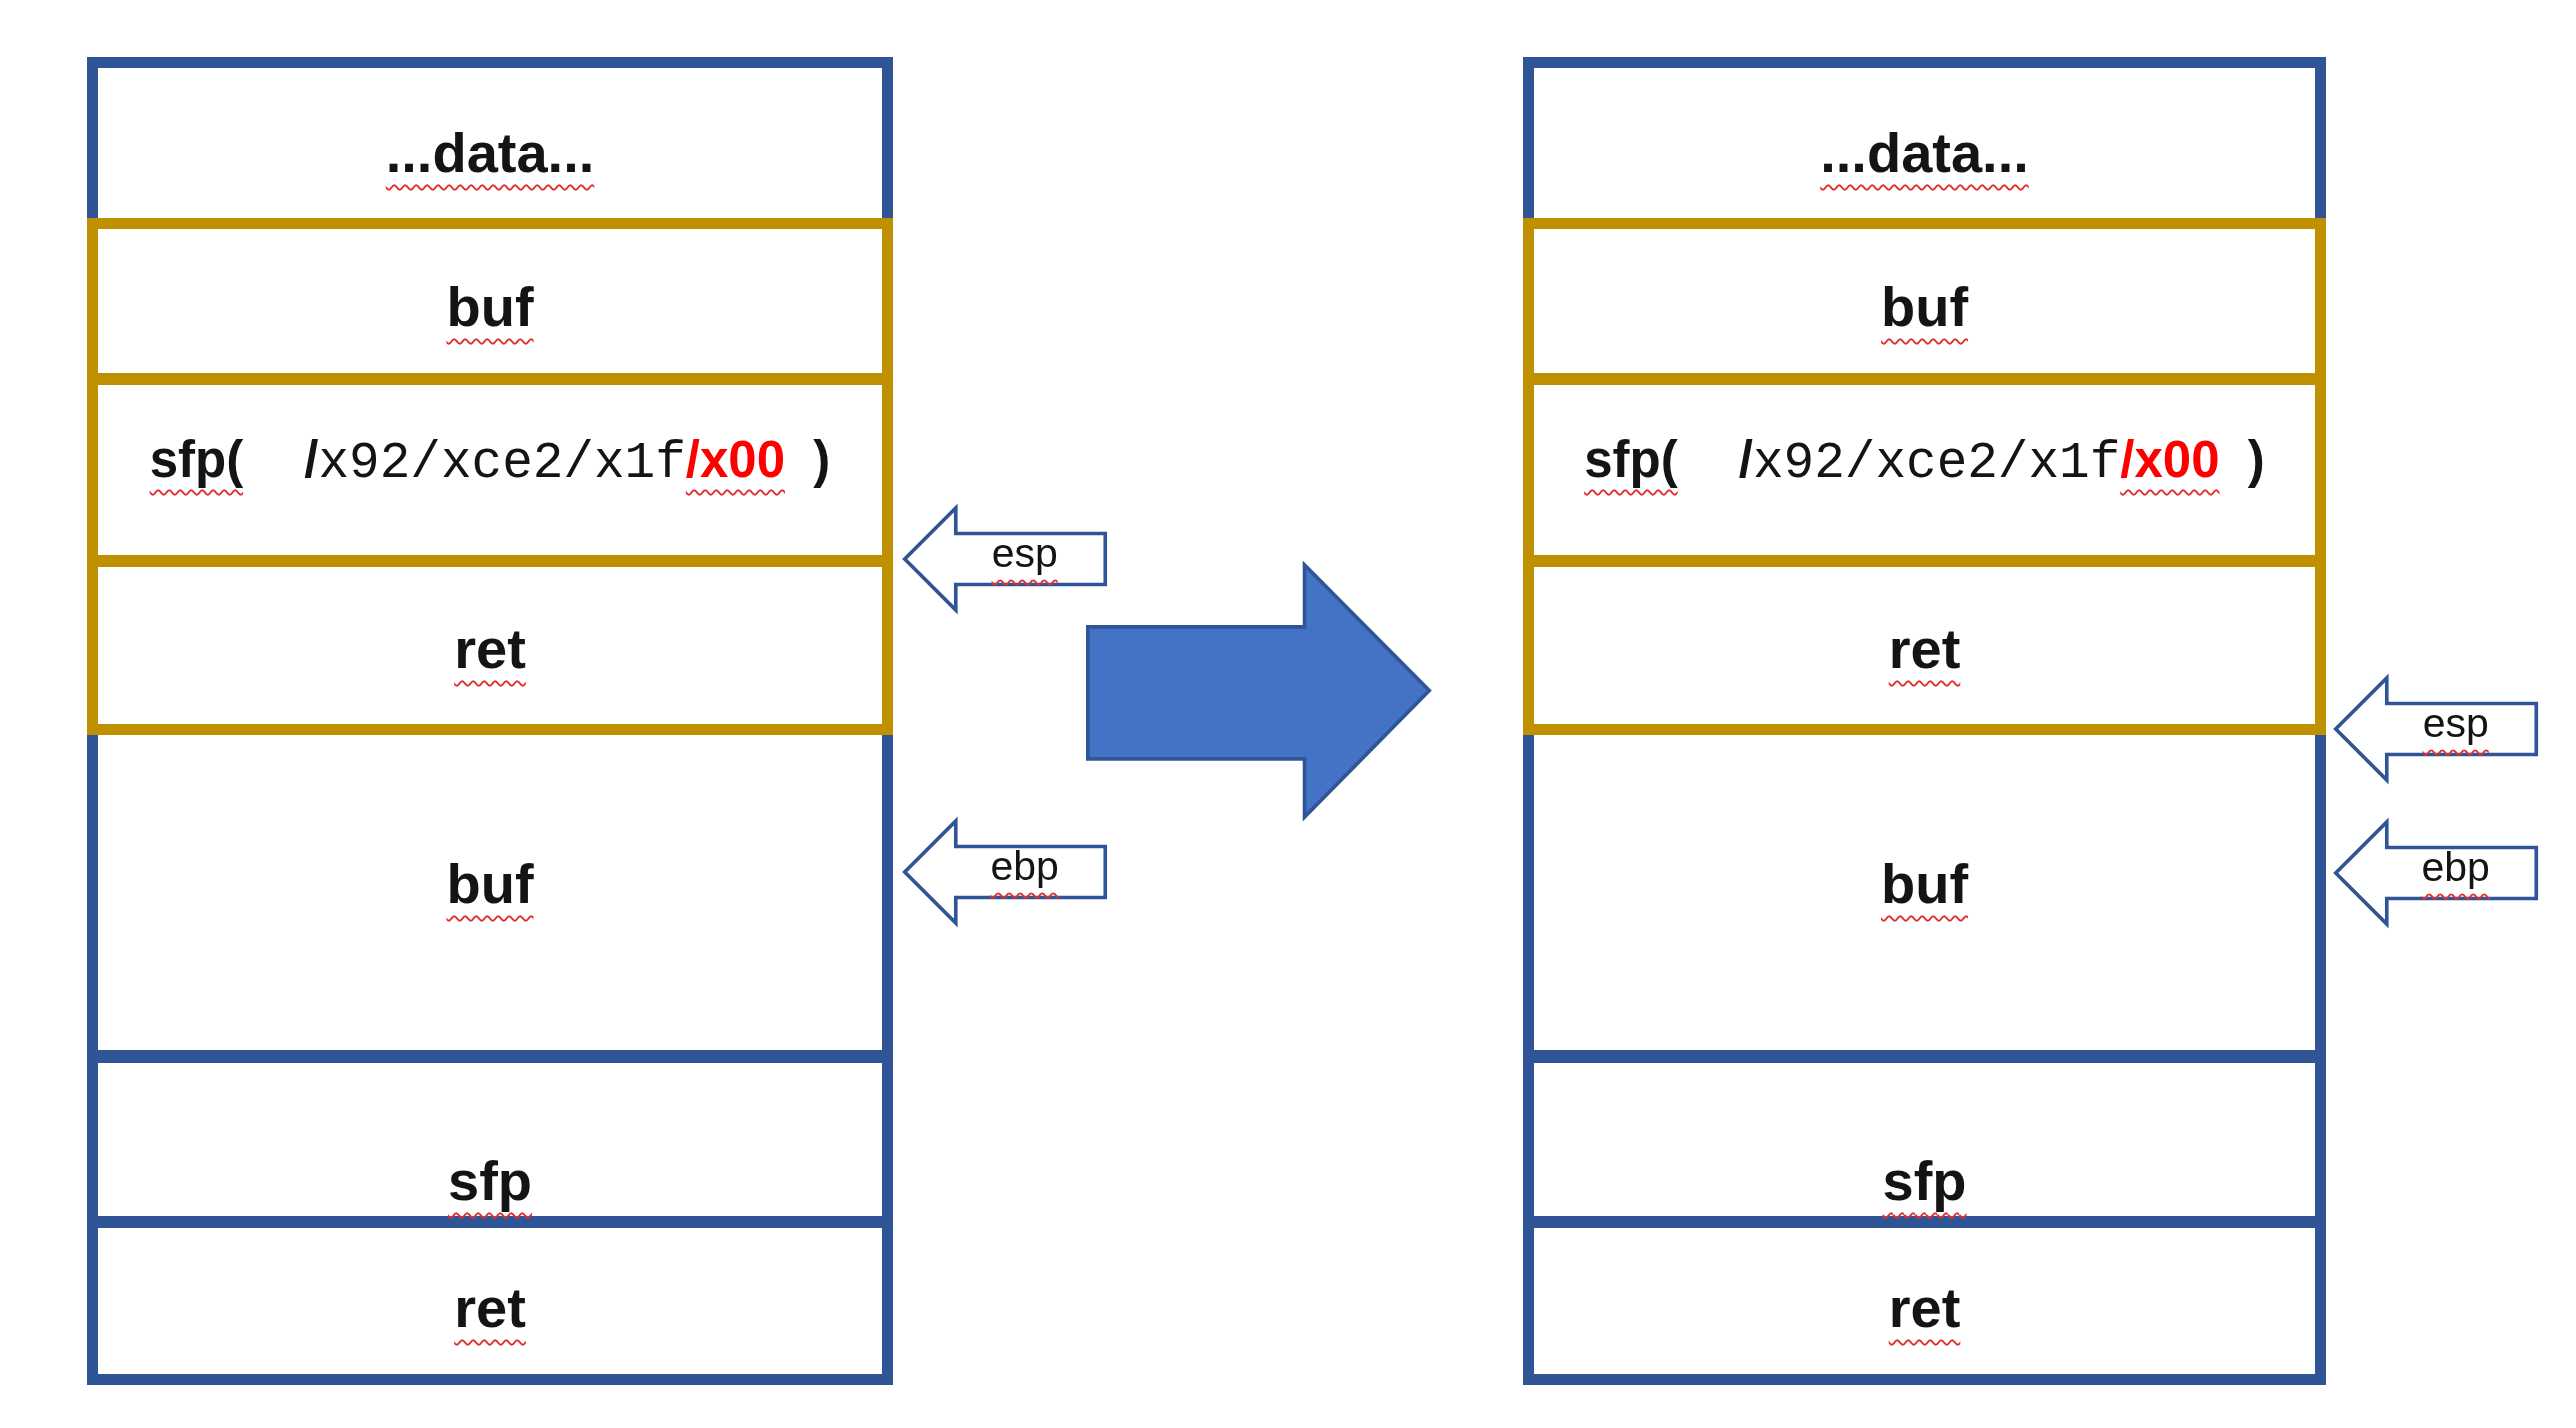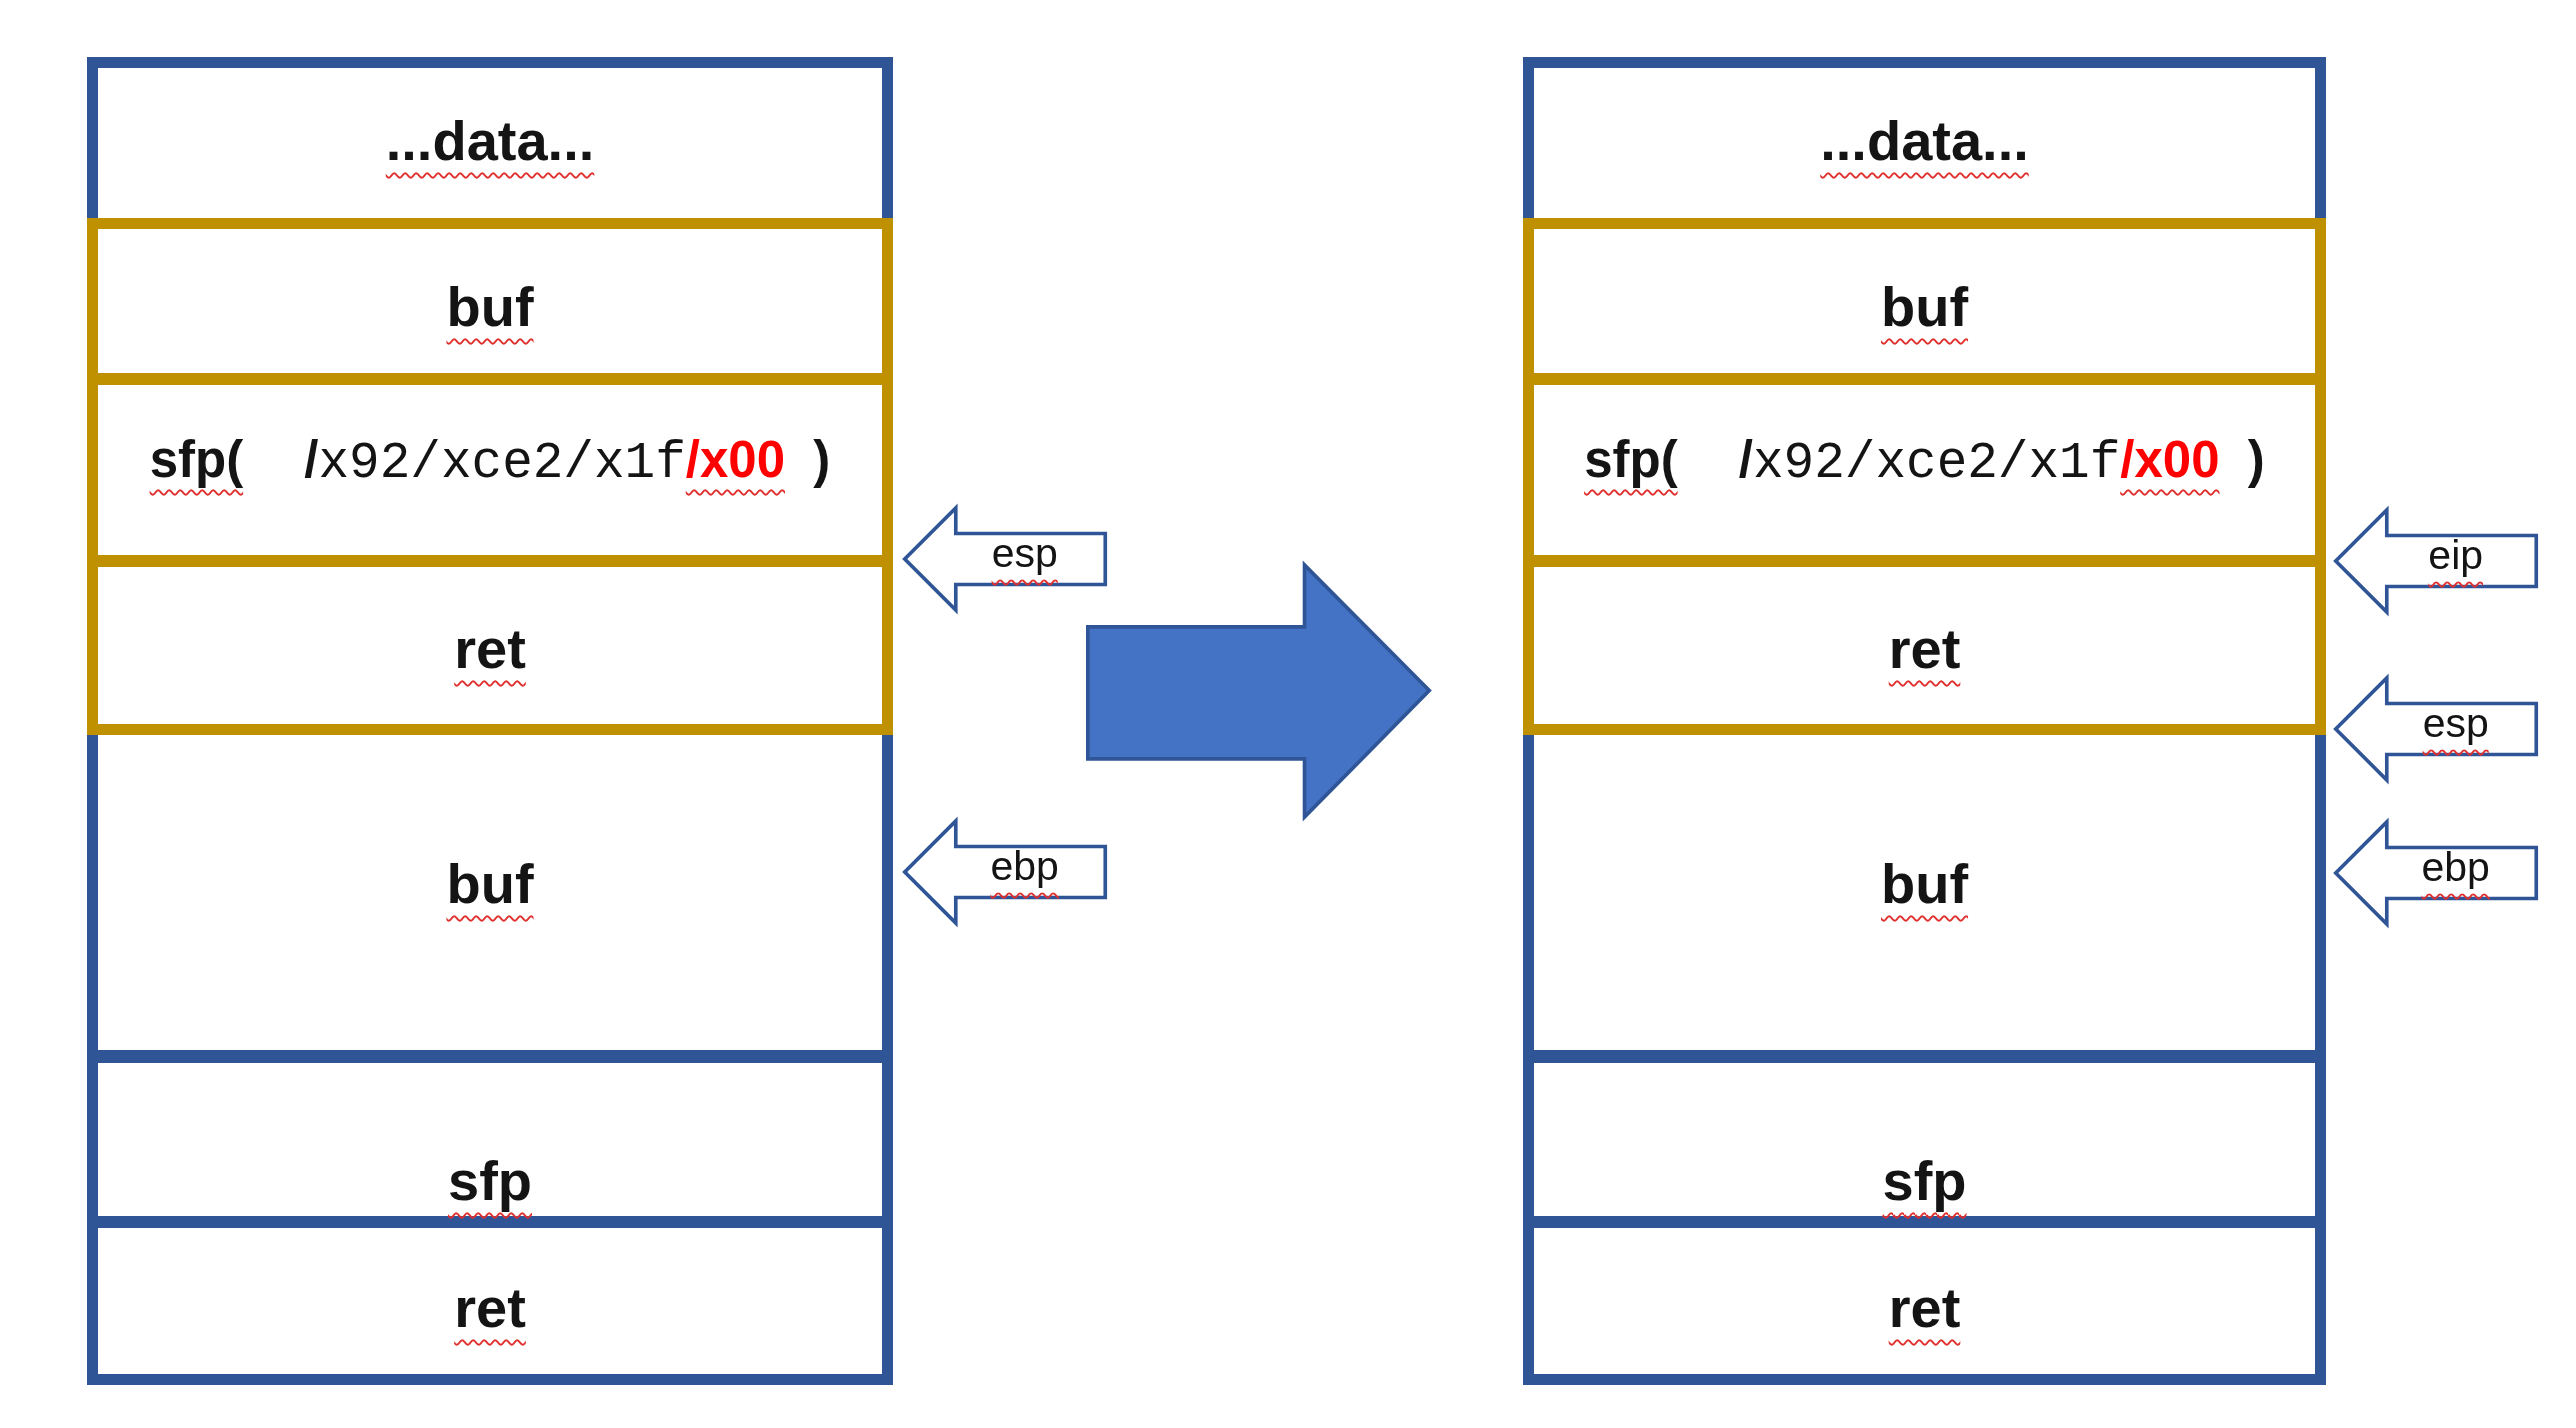--- a/index.html
+++ b/index.html
@@ -46,21 +46,21 @@
   .d-blue2{top:1148px;height:12px;}
   
   .row-label{
     position:absolute;left:0;right:0;
     height:73px;line-height:73px;
     text-align:center;
     font-size:56px;font-weight:bold;
     letter-spacing:0px;
     white-space:pre;
   }
-  .r-data{top:36px;}
+  .r-data{top:48px;}
   .r-buftop{top:202px;}
   .r-hex{top:355px;font-size:51px;}
   .r-rettop{top:544px;}
   .r-buf{top:779px;}
   .r-sfp{top:1076px;}
   .r-ret{top:1203px;}
   .hexline .plain{font-weight:normal;font-family:Liberation Mono, monospace;}
   .hexline .red{color:var(--payload-red);}
   .misspell{
     text-decoration:underline;
@@ -134,26 +134,20 @@
     </svg>
     <span class="ptr-label misspell">esp</span>
   </div>
   <div class="ptr" style="left:902px;top:818px;">
     <svg width="206" height="108" viewBox="0 0 226 118">
       <polygon points="223,31 59,31 59,3 3,59 59,115 59,87 223,87" fill="#ffffff" stroke="var(--stack-border-blue)" stroke-width="4"></polygon>
     </svg>
     <span class="ptr-label misspell">ebp</span>
   </div>
 
-  <div class="ptr" style="left:2333px;top:507px;">
-    <svg width="206" height="108" viewBox="0 0 226 118">
-      <polygon points="223,31 59,31 59,3 3,59 59,115 59,87 223,87" fill="#ffffff" stroke="var(--stack-border-blue)" stroke-width="4"></polygon>
-    </svg>
-    <span class="ptr-label misspell">eip</span>
-  </div>
   <div class="ptr" style="left:2333px;top:675px;">
     <svg width="206" height="108" viewBox="0 0 226 118">
       <polygon points="223,31 59,31 59,3 3,59 59,115 59,87 223,87" fill="#ffffff" stroke="var(--stack-border-blue)" stroke-width="4"></polygon>
     </svg>
     <span class="ptr-label misspell">esp</span>
   </div>
   <div class="ptr" style="left:2333px;top:819px;">
     <svg width="206" height="108" viewBox="0 0 226 118">
       <polygon points="223,31 59,31 59,3 3,59 59,115 59,87 223,87" fill="#ffffff" stroke="var(--stack-border-blue)" stroke-width="4"></polygon>
     </svg>

